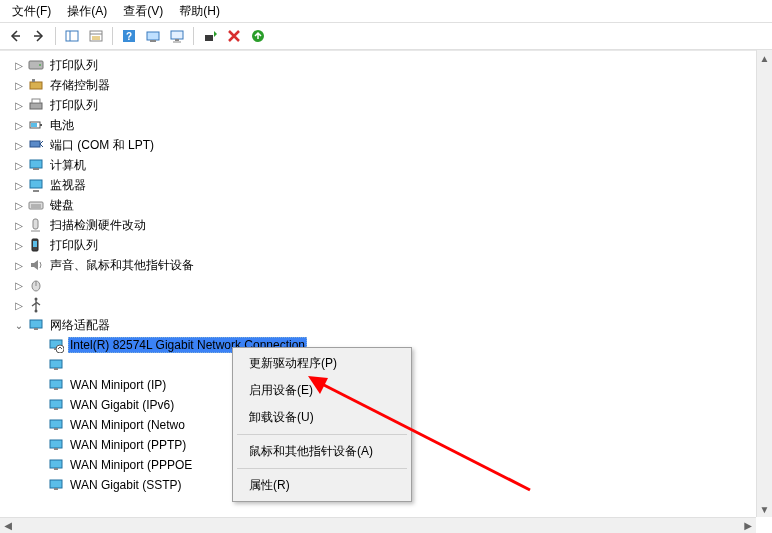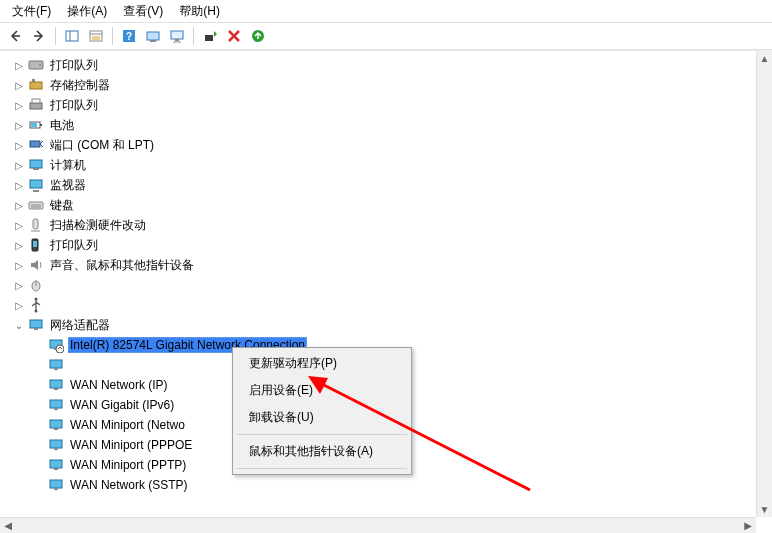--- a/index.html
+++ b/index.html
@@ -358,21 +358,21 @@
           </span>
       </div>
       <div class="tree-row">
         <span class="twisty"></span>
         <span class="node-icon">
             <svg width="16" height="16">
               <rect x="2" y="3" width="12" height="8" fill="#5abde8" stroke="#2070a0"></rect>
               <rect x="6" y="11" width="4" height="2" fill="#888"></rect>
             </svg>
           </span>
-        <span class="node-label">WAN Network (IP)</span>
+        <span class="node-label">WAN Miniport (IP)</span>
       </div>
       <div class="tree-row">
         <span class="twisty"></span>
         <span class="node-icon">
             <svg width="16" height="16">
               <rect x="2" y="3" width="12" height="8" fill="#5abde8" stroke="#2070a0"></rect>
               <rect x="6" y="11" width="4" height="2" fill="#888"></rect>
             </svg>
           </span>
         <span class="node-label">WAN Gigabit (IPv6)</span>
@@ -388,54 +388,55 @@
         <span class="node-label">WAN Miniport (Netwo</span>
       </div>
       <div class="tree-row">
         <span class="twisty"></span>
         <span class="node-icon">
             <svg width="16" height="16">
               <rect x="2" y="3" width="12" height="8" fill="#5abde8" stroke="#2070a0"></rect>
               <rect x="6" y="11" width="4" height="2" fill="#888"></rect>
             </svg>
           </span>
+        <span class="node-label">WAN Miniport (PPTP)</span>
+      </div>
+      <div class="tree-row">
+        <span class="twisty"></span>
+        <span class="node-icon">
+            <svg width="16" height="16">
+              <rect x="2" y="3" width="12" height="8" fill="#5abde8" stroke="#2070a0"></rect>
+              <rect x="6" y="11" width="4" height="2" fill="#888"></rect>
+            </svg>
+          </span>
         <span class="node-label">WAN Miniport (PPPOE</span>
       </div>
       <div class="tree-row">
         <span class="twisty"></span>
         <span class="node-icon">
             <svg width="16" height="16">
               <rect x="2" y="3" width="12" height="8" fill="#5abde8" stroke="#2070a0"></rect>
               <rect x="6" y="11" width="4" height="2" fill="#888"></rect>
             </svg>
           </span>
-        <span class="node-label">WAN Miniport (PPTP)</span>
-      </div>
-      <div class="tree-row">
-        <span class="twisty"></span>
-        <span class="node-icon">
-            <svg width="16" height="16">
-              <rect x="2" y="3" width="12" height="8" fill="#5abde8" stroke="#2070a0"></rect>
-              <rect x="6" y="11" width="4" height="2" fill="#888"></rect>
-            </svg>
-          </span>
-        <span class="node-label">WAN Network (SSTP)</span>
+        <span class="node-label">WAN Gigabit (SSTP)</span>
       </div>
     </div>
 
   </div>
 </div>
 
 <div class="context-menu">
   <div class="ctx-item">更新驱动程序(P)</div>
   <div class="ctx-item">启用设备(E)</div>
   <div class="ctx-item">卸载设备(U)</div>
   <div class="ctx-sep"></div>
   <div class="ctx-item">鼠标和其他指针设备(A)</div>
   <div class="ctx-sep"></div>
+  <div class="ctx-item">属性(R)</div>
 </div>
 
 <svg class="arrow-annotation" style="left:300px;top:370px" width="250" height="140">
   <line x1="230" y1="120" x2="18" y2="12" stroke="#ff0000" stroke-width="3"></line>
   <polygon points="8,6 28,8 20,24" fill="#ff0000"></polygon>
 </svg>
 
 <div class="vscroll">
   <div class="vscroll-arrow">▲</div>
   <div style="flex:1"></div>

